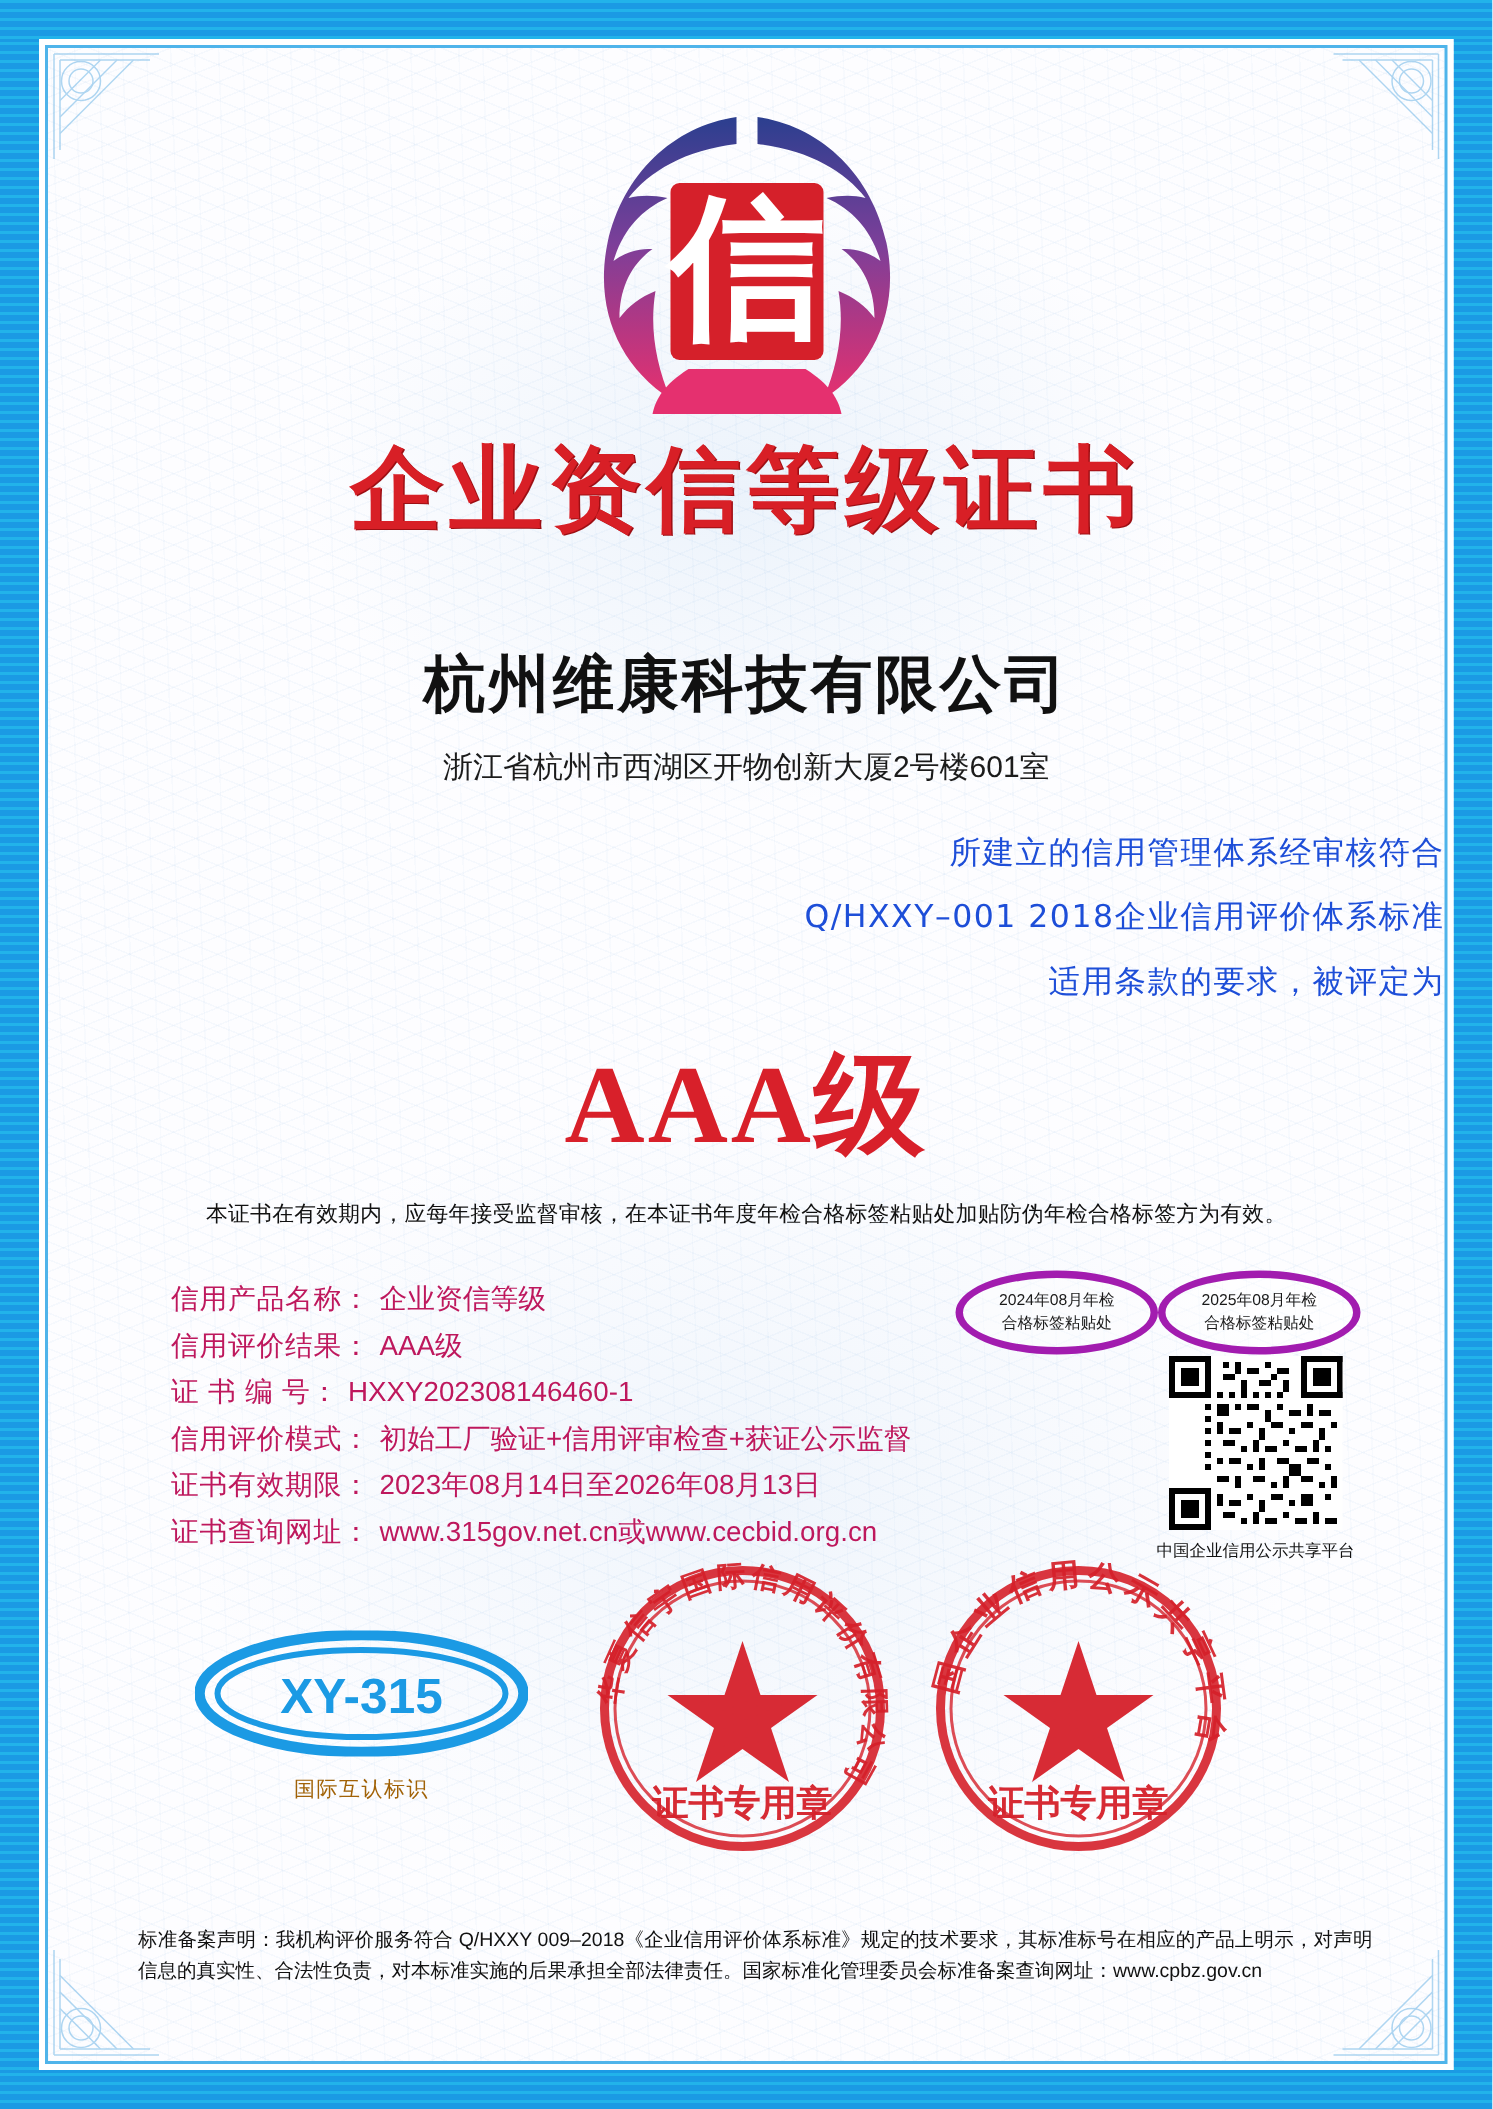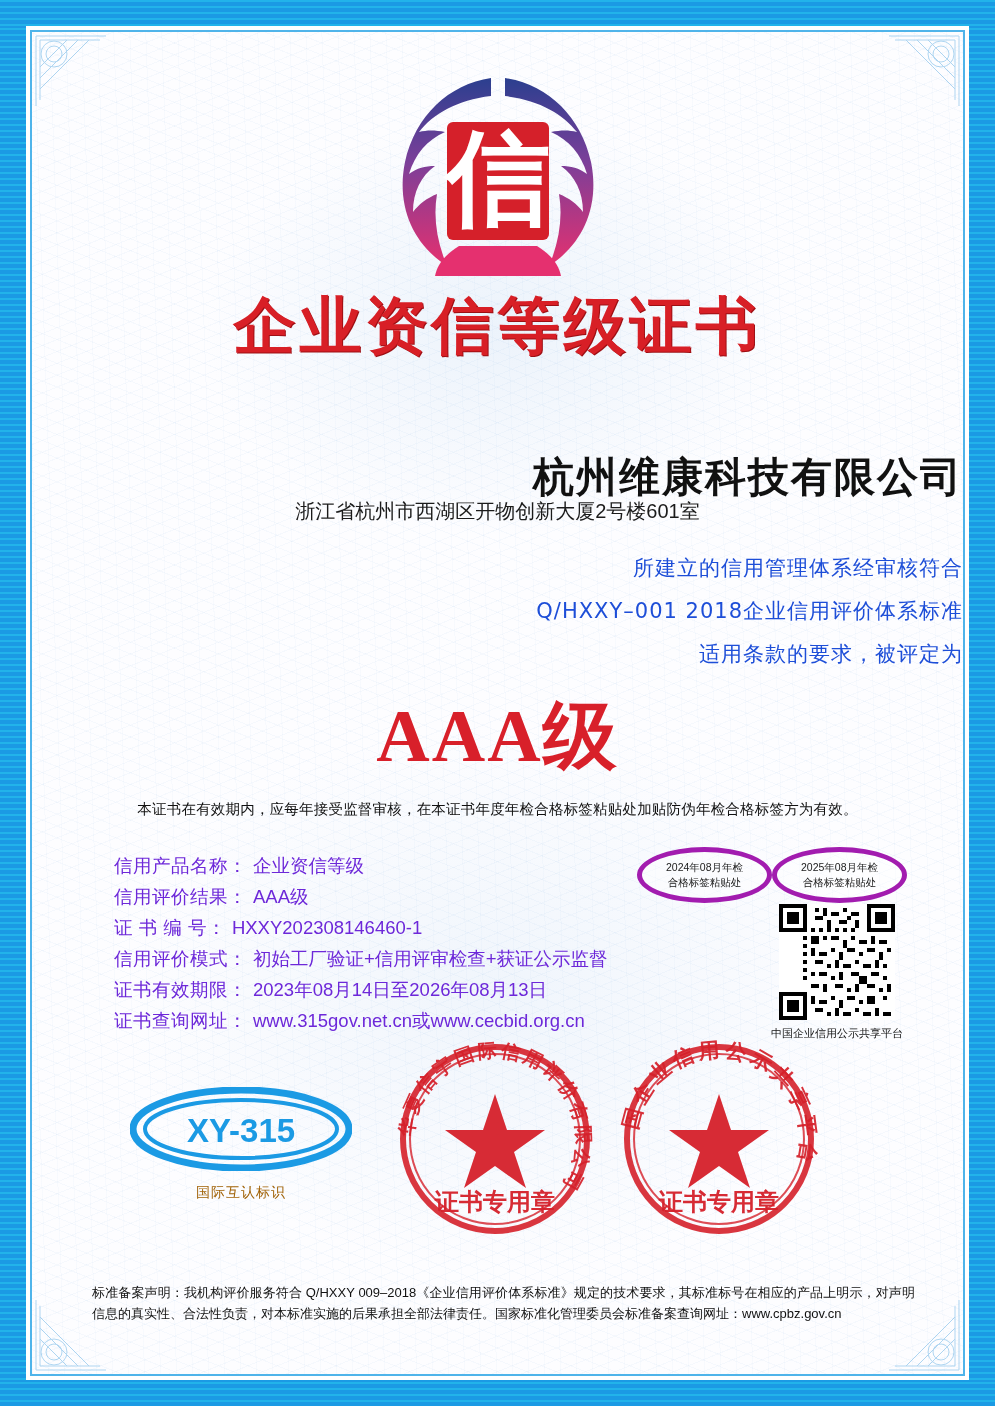--- a/index.html
+++ b/index.html
@@ -72,22 +72,22 @@
   .main-title{
     position:absolute;left:0;right:0;top:252px;
     text-align:center;
     font-size:62px;font-weight:bold;letter-spacing:4px;
     color:#d81f26;
     font-family:"DejaVu Sans","Liberation Sans",sans-serif;
     text-shadow:1px 1px 0 #9d0f14;
   }
   .company{
     position:absolute;left:0;right:0;top:397px;
-    text-align:right;
-    font-size:41px;font-weight:bold;letter-spacing:2px;color:#111;margin-top:21px;
+    text-align:center;
+    font-size:41px;font-weight:bold;letter-spacing:2px;color:#111;
   }
   .addr{
     position:absolute;left:0;right:0;top:466px;
     text-align:center;font-size:20px;color:#1b1b1b;
   }
   .stmt{
     position:absolute;left:0;right:0;text-align:right;
     font-size:21px;color:#1d4ed8;letter-spacing:1px;
   }
   .stmt1{top:522px;}
@@ -100,21 +100,21 @@
     font-family:"Liberation Serif","DejaVu Serif",serif;
     font-size:74px;font-weight:bold;letter-spacing:2px;
   }
   .notice{
     position:absolute;left:60px;right:60px;top:768px;
     text-align:center;font-size:14.5px;color:#111;letter-spacing:.2px;
   }
   
   .details{
     position:absolute;left:82px;top:818px;width:560px;
-    font-size:18.5px;color:#6d28d9;line-height:31px;
+    font-size:18.5px;color:#be185d;line-height:31px;
   }
   .drow{display:flex;}
   .dlabel{white-space:nowrap;letter-spacing:.5px;}
   .dvalue{margin-left:6px;}
   
   .insp{
     position:absolute;width:125px;height:46px;
     border:5px solid #a21caf;border-radius:50%/50%;
     display:flex;flex-direction:column;align-items:center;justify-content:center;
     font-size:10.5px;color:#1a1a1a;line-height:15px;

